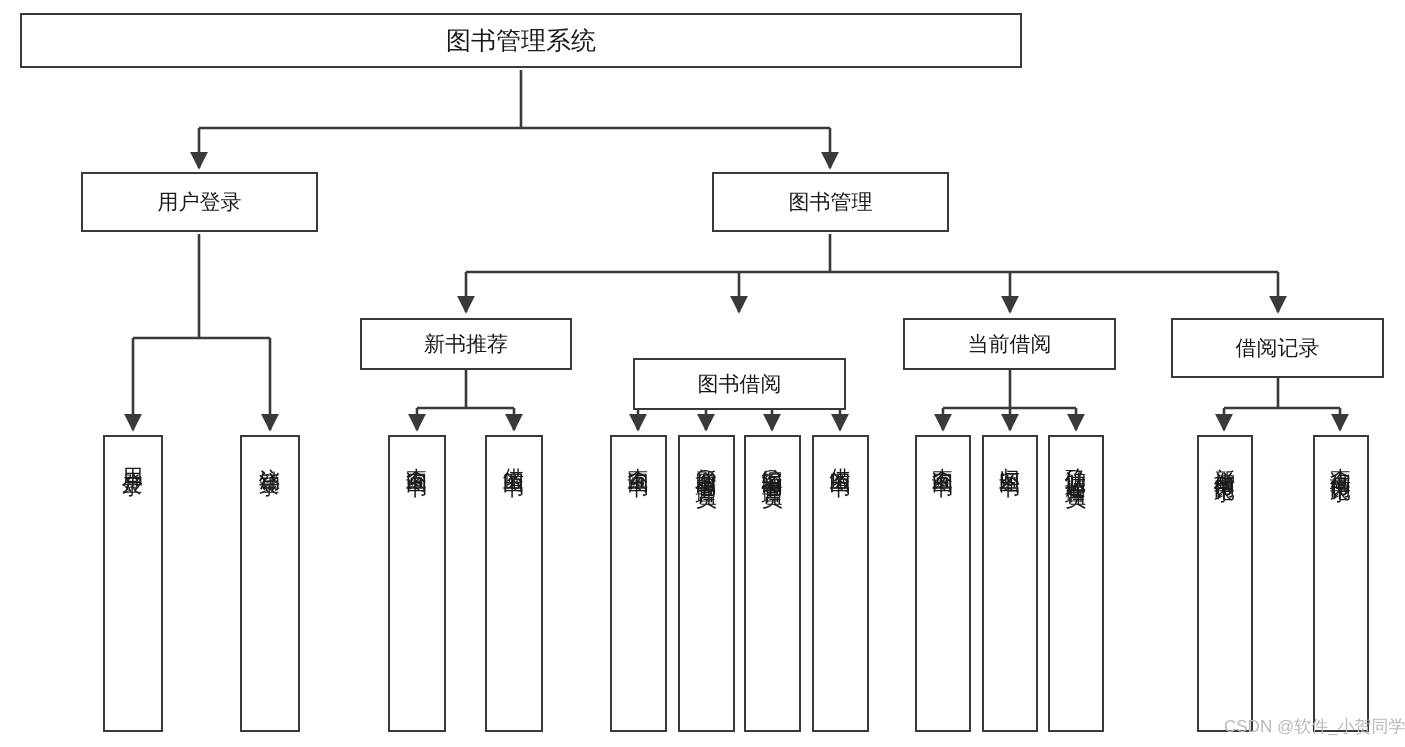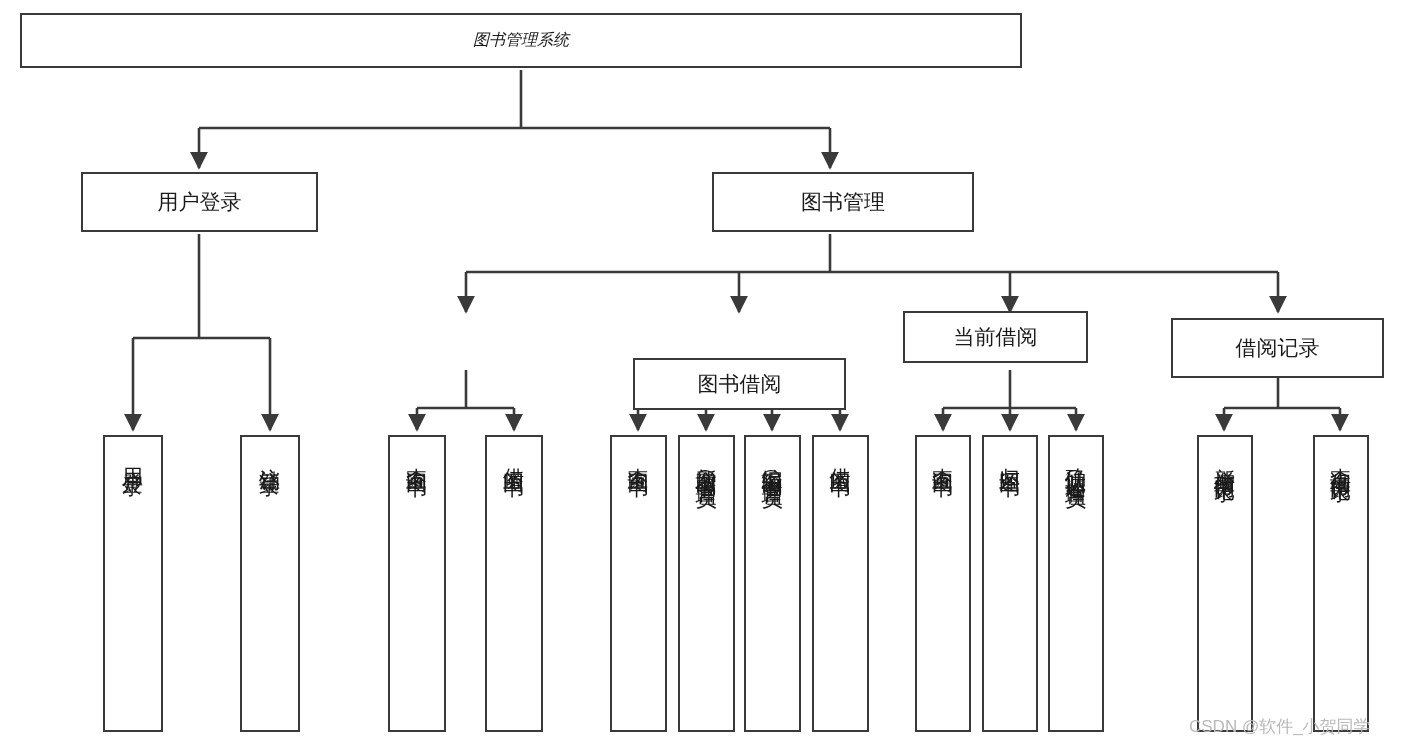--- a/index.html
+++ b/index.html
@@ -40,37 +40,36 @@
   .node .node-label {
     display: block;
     text-align: center;
     line-height: 1.18;
     white-space: nowrap;
   }
   .node.horizontal .node-label {
     font-size: 21px;
   }
   .node.root .node-label {
-    font-size: 16px;
-    font-style: italic;
+    font-size: 25px;
   }
   .node.vertical {
     align-items: flex-start;
     padding-top: 14px;
   }
   .node.vertical .node-label {
     writing-mode: vertical-rl;
     text-orientation: upright;
     font-size: 21px;
     letter-spacing: 3px;
     line-height: 1;
   }
   #watermark {
     position: absolute;
-    left: 1189px;
+    left: 1224px;
     top: 715px;
     font-size: 17px;
     color: #b9b9b9;
     white-space: nowrap;
     z-index: 5;
   }
 </style>
 </head>
 <body>
 
@@ -126,28 +125,31 @@
     </g>
   </svg>
 
   <div class="node root horizontal" style="left:20px; top:13px; width:1002px; height:55px;">
     <span class="node-label">图书管理系统</span>
   </div>
 
   <div class="node horizontal" style="left:81px; top:172px; width:237px; height:60px;">
     <span class="node-label">用户登录</span>
   </div>
-  <div class="node horizontal" style="left:712px; top:172px; width:262px; height:60px;">
+  <div class="node horizontal" style="left:712px; top:172px; width:237px; height:60px;">
     <span class="node-label">图书管理</span>
   </div>
 
+  <div class="node horizontal" style="left:360px; top:318px; width:212px; height:52px;">
+    <span class="node-label">新书推荐</span>
+  </div>
   <div class="node horizontal" style="left:633px; top:318px; width:213px; height:52px;margin-top:40px;">
     <span class="node-label">图书借阅</span>
   </div>
-  <div class="node horizontal" style="left:903px; top:311px; width:185px; height:52px;">
+  <div class="node horizontal" style="left:903px; top:318px; width:213px; height:52px;">
     <span class="node-label">当前借阅</span>
   </div>
   <div class="node horizontal" style="left:1171px; top:318px; width:213px; height:60px;">
     <span class="node-label">借阅记录</span>
   </div>
 
   <div class="node vertical" style="left:103px; top:435px; width:60px; height:297px;">
     <span class="node-label">用户登录</span>
   </div>
   <div class="node vertical" style="left:240px; top:435px; width:60px; height:297px;">

